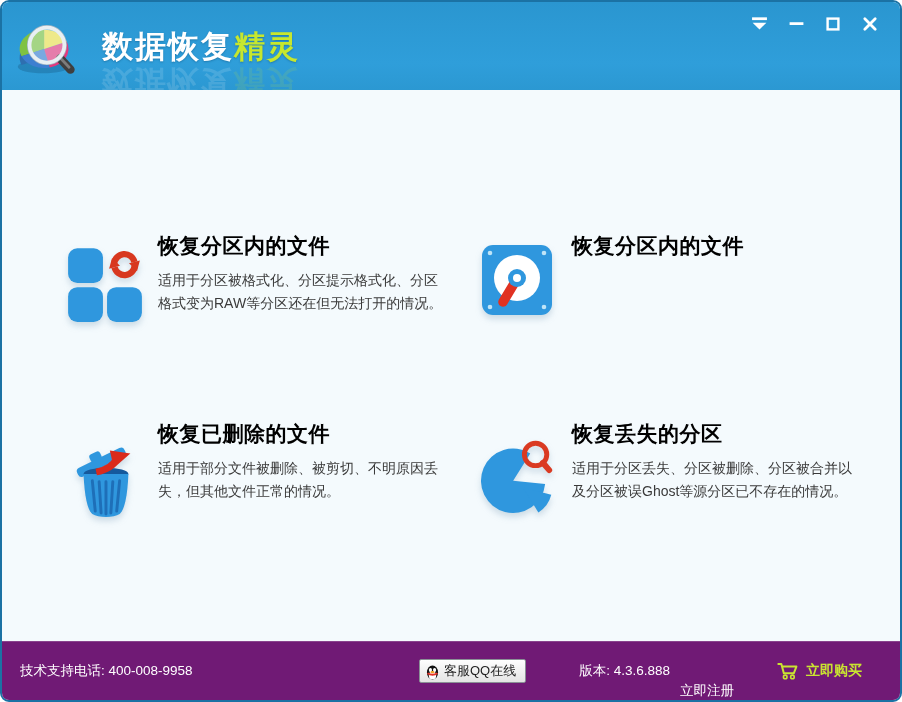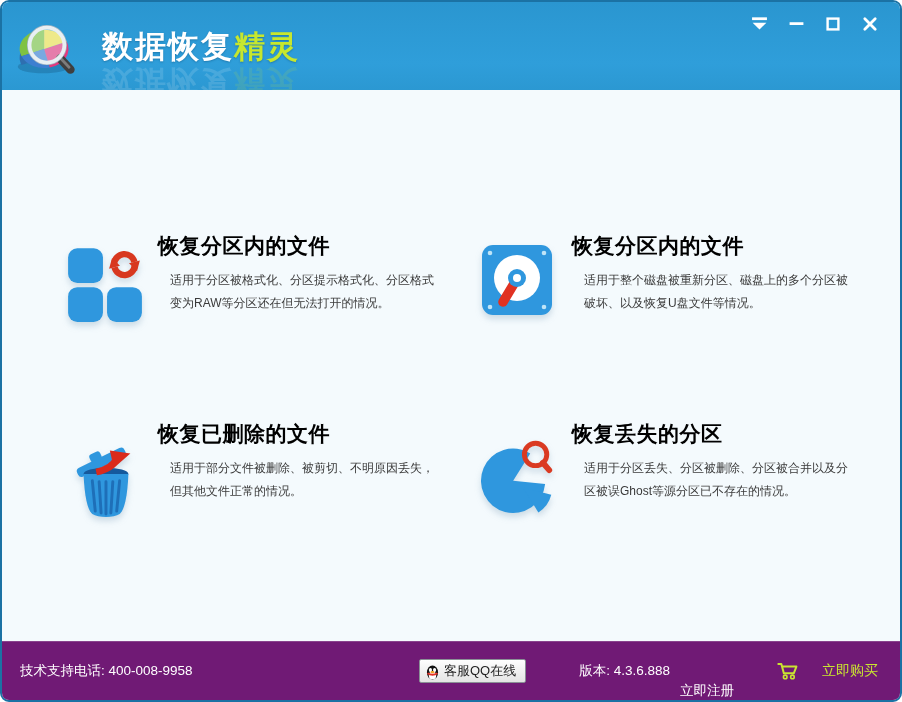--- a/index.html
+++ b/index.html
@@ -21,31 +21,31 @@
   .ctrl{width:20px;height:20px;display:flex;align-items:center;justify-content:center;cursor:pointer;
     background:none;border:none;padding:0;}
   
   .main{flex:1;position:relative;background:#F4FAFD;}
   .card{position:absolute;display:flex;cursor:pointer;}
   .c1{left:64px;} .c2{left:478px;} .r1{top:144px;} .r2{top:332px;}
   .card .iconbox{width:78px;flex:0 0 78px;margin-right:14px;margin-top:6px;
     filter:drop-shadow(0 4px 3px rgba(100,140,170,.28));}
   .card .text{width:288px;}
   .card h2{margin:0;font-size:21px;color:#000000;font-weight:bold;letter-spacing:.5px;line-height:1.1;}
-  .card p{margin:12px 12px 0;font-size:12px;line-height:23px;color:#3A3A3A;}
+  .card p{margin:12px 0 0;font-size:14px;line-height:23px;color:#3A3A3A;}
   
   .footer{flex:0 0 34px;background:#701a75;border-top:1px solid rgba(255,255,255,.18);
     display:flex;align-items:center;padding:0 18px;position:relative;color:#ffffff;font-size:13.5px;}
   .qq-btn{position:absolute;left:417px;top:50%;transform:translateY(-50%);display:flex;align-items:flex-end;
     gap:5px;background:linear-gradient(#FEFEFE,#E4E4E4);border:1px solid #8A9096;border-radius:2px;
     padding:2px 9px 2px 6px;font-size:13px;color:#222222;cursor:pointer;font-family:inherit;}
   .version-area{margin-left:auto;display:flex;gap:10px;align-items:center;margin-right:42px;justify-content:center;}
   .register{cursor:pointer;margin-top:40px;}
-  .buy{display:flex;align-items:center;gap:23px;color:#C9E431;cursor:pointer;margin-right:4px;
-    font-size:14px;background:none;border:none;font-family:inherit;padding:0;}
+  .buy{display:flex;align-items:center;gap:7px;color:#C9E431;cursor:pointer;margin-right:20px;
+    font-size:14px;background:none;border:none;font-family:inherit;padding:0;font-weight:bold;}
 </style>
 </head>
 <body>
 
 <div class="window">
 
   <div class="header">
     <span class="logo">
       <svg viewBox="0 0 68 68" width="64" height="64">
         <ellipse cx="31" cy="55" rx="27" ry="7" fill="rgba(10,60,95,0.25)"></ellipse>
@@ -130,21 +130,20 @@
           <circle cx="10" cy="67" r="2.3" fill="#BFE4F7"></circle>
           <circle cx="64" cy="67" r="2.3" fill="#BFE4F7"></circle>
           <circle cx="37" cy="38" r="23" fill="#ffffff"></circle>
           <line x1="35" y1="42" x2="23" y2="62" stroke="#E03222" stroke-width="9.5" stroke-linecap="round"></line>
           <circle cx="37" cy="38" r="9" fill="#2F97DE"></circle>
           <circle cx="37" cy="38" r="4" fill="#ffffff"></circle>
         </svg>
       </span>
       <div class="text">
         <h2>恢复分区内的文件</h2>
-        <p>适用于整个磁盘被重新分区、磁盘上的多个分区被破坏、以及恢复U盘文件等情况。</p>
       </div>
     </div>
 
     <div class="card c2 r2">
       <span class="iconbox">
         <svg viewBox="0 0 80 92" width="78" height="90">
           <path d="M34,54 L51.5,26 A33,33 0 1 0 66.8,57.4 Z" fill="#2F97DE"></path>
           <path d="M44,61 L73.1,68.3 A30,30 0 0 1 59.9,86.4 Z" fill="#2F97DE"></path>
           <circle cx="57" cy="27" r="11.5" fill="none" stroke="#DA3A22" stroke-width="5"></circle>
           <line x1="64.5" y1="35.5" x2="71" y2="43" stroke="#DA3A22" stroke-width="6" stroke-linecap="round"></line>

